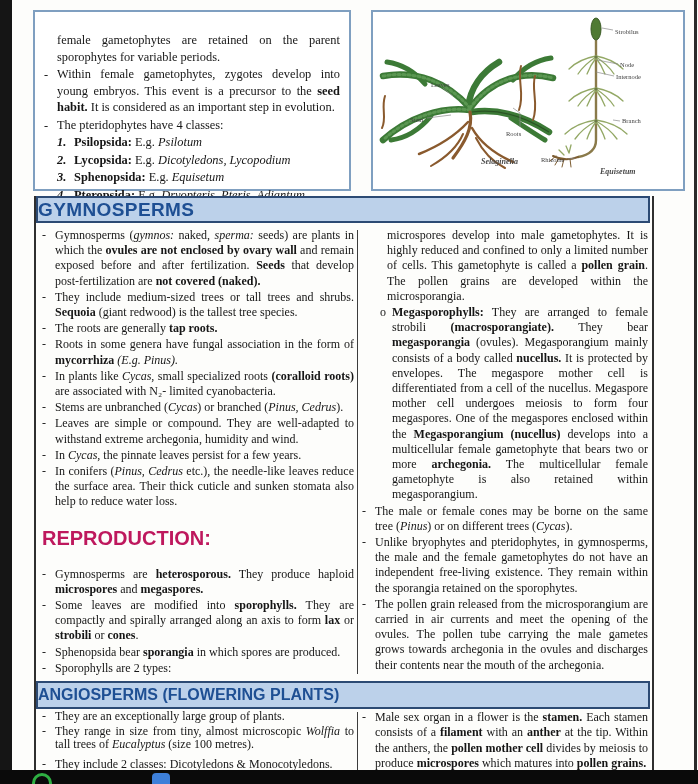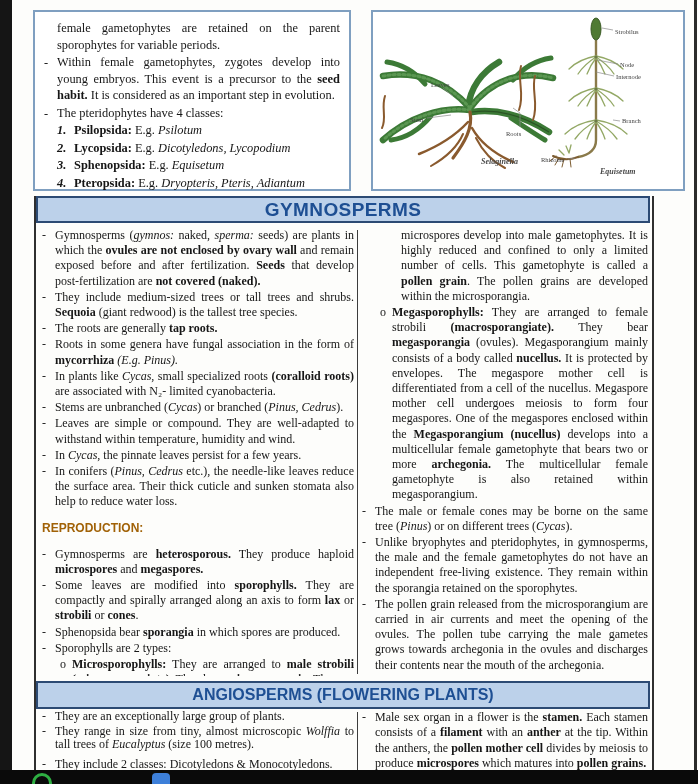--- a/index.html
+++ b/index.html
@@ -4,48 +4,48 @@
 <style>
   *{margin:0;padding:0;box-sizing:border-box}
   html,body{width:698px;height:784px;overflow:hidden}
   body{position:relative;background:#fdfdfb;font-family:"Liberation Serif",serif;color:#161616}
   .page{position:absolute;inset:0;background:#fdfdfb}
   .left-strip{position:absolute;left:0;top:0;width:12px;height:784px;background:#151515;z-index:6}
   .right-edge{position:absolute;left:694px;top:0;width:3px;height:784px;background:#2b2b2b;z-index:6}
   .frame-l{position:absolute;left:34px;top:196px;width:2px;height:574px;background:var(--frame-line,#2f2f2f)}
   .frame-r{position:absolute;left:652px;top:196px;width:2px;height:574px;background:var(--frame-line,#2f2f2f)}
   .topbox{position:absolute;border:2px solid var(--box-border,#7f9fc0);background:#fff}
-  .topbox.text{left:33px;top:10px;width:318px;height:181px;padding:8px 9px 4px 9px;font-size:12.4px;line-height:16.5px}
+  .topbox.text{left:33px;top:10px;width:318px;height:181px;padding:20px 9px 4px 9px;font-size:12.4px;line-height:16.5px}
   .topbox.fig{left:371px;top:10px;width:314px;height:181px;overflow:hidden}
   .banner{position:absolute;left:36px;width:614px;background:var(--banner-bg,#bcd1ea);border:2px solid var(--banner-border,#2c4a73);
-          display:flex;align-items:center;justify-content:center;font-family:"Liberation Sans",sans-serif;font-weight:bold;
+          display:flex;align-items:center;justify-content:flex-start;font-family:"Liberation Sans",sans-serif;font-weight:bold;
           color:var(--banner-text,#1e4f93)}
   .banner1{top:196px;height:27px;font-size:19px;letter-spacing:.4px}
   .banner2{top:681px;height:28px;font-size:16px}
   .cols{position:absolute;left:0;width:698px;overflow:hidden;font-size:12px}
   .gymcols{top:228px;height:448px;line-height:15.2px}
   .angiocols{top:710px;height:62px}
   .colL{position:absolute;left:42px;top:0;width:312px}
   .colR{position:absolute;left:362px;top:0;width:286px}
   .angiocols .colL{line-height:13.6px}
   .angiocols .colR{line-height:15.3px}
   .divider{position:absolute;left:357px;top:2px;bottom:2px;width:1px;background:var(--divider,#3c3c3c)}
   .li{display:flex;margin-bottom:1px}
   .mk{flex:0 0 13px}
   .tx{flex:1;text-align:justify}
   .li.num{margin-left:13px}
   .li.num .mk{flex:0 0 17px;font-weight:bold;font-style:italic}
   .li.oi{margin-left:18px}
   .li.oi .mk{flex:0 0 12px}
   .li.cont{margin-left:13px}
-  .li.cont2{margin-left:39px}
+  .li.cont2{margin-left:25px}
   .li.gap{margin-top:6px}
   .b{font-weight:bold}
   .i{font-style:italic}
-  .subhead{font-family:"Liberation Sans",sans-serif;font-weight:bold;font-size:12px;line-height:21px;margin:8px 0;color:#a16207}
+  .subhead{font-family:"Liberation Sans",sans-serif;font-weight:bold;font-size:20px;line-height:21px;margin:18px 0;color:#be185d}
   .bottom-bar{position:absolute;left:0;top:770px;width:698px;height:14px;background:#0a0a0a;z-index:7;overflow:hidden}
   .tb-icon{position:absolute;top:3px}
   .tb-green{left:32px;width:20px;height:20px;border-radius:50%;border:3px solid var(--taskbar-green,#2fb043);background:#0a0a0a}
   .tb-blue{left:152px;width:18px;height:18px;border-radius:4px;background:var(--taskbar-blue,#3d7fd9)}
   
   .figlabel{font-size:6.5px;fill:#3f3f3f;font-family:"Liberation Serif",serif}
   .figcaption{font-size:8px;fill:#4a4a4a;font-style:italic;font-weight:bold;font-family:"Liberation Serif",serif}
   .leafS{stroke:var(--leaf-green,#3c7a36);stroke-width:6.5;fill:none;stroke-linecap:round}
   .leafS2{stroke:var(--leaf-green,#3c7a36);stroke-width:5;fill:none;stroke-linecap:round}
   .leafT{stroke:#5b9752;stroke-width:3;stroke-dasharray:2 3;fill:none;stroke-linecap:round}
@@ -202,21 +202,21 @@
           <div class="li">
             <span class="mk">-</span>
             <span class="tx"><span>In plants like </span><span class="i">Cycas</span><span>, small specialized roots </span><span class="b">(coralloid roots)</span><span> are associated with N₂- limited cyanobacteria.</span></span>
           </div>
           <div class="li">
             <span class="mk">-</span>
             <span class="tx"><span>Stems are unbranched (</span><span class="i">Cycas</span><span>) or branched (</span><span class="i">Pinus, Cedrus</span><span>).</span></span>
           </div>
           <div class="li">
             <span class="mk">-</span>
-            <span class="tx"><span>Leaves are simple or compound. They are well-adapted to withstand within temperature, humidity and wind.</span></span>
+            <span class="tx"><span>Leaves are simple or compound. They are well-adapted to withstand extreme archegonia, humidity and wind.</span></span>
           </div>
           <div class="li">
             <span class="mk">-</span>
             <span class="tx"><span>In </span><span class="i">Cycas</span><span>, the pinnate leaves persist for a few years.</span></span>
           </div>
           <div class="li">
             <span class="mk">-</span>
             <span class="tx"><span>In conifers (</span><span class="i">Pinus, Cedrus</span><span> etc.), the needle-like leaves reduce the surface area. Their thick cuticle and sunken stomata also help to reduce water loss.</span></span>
           </div>
         </div>

